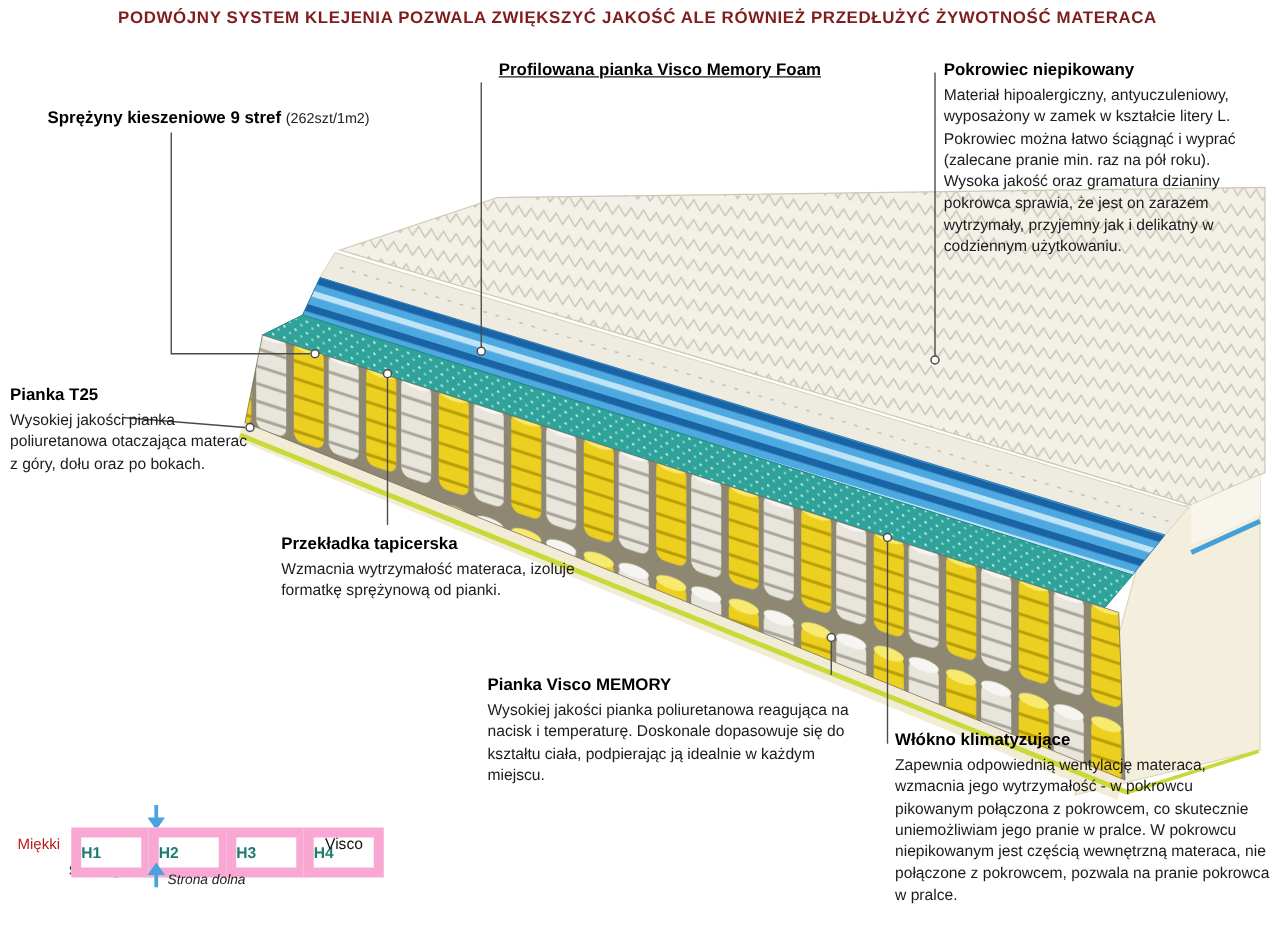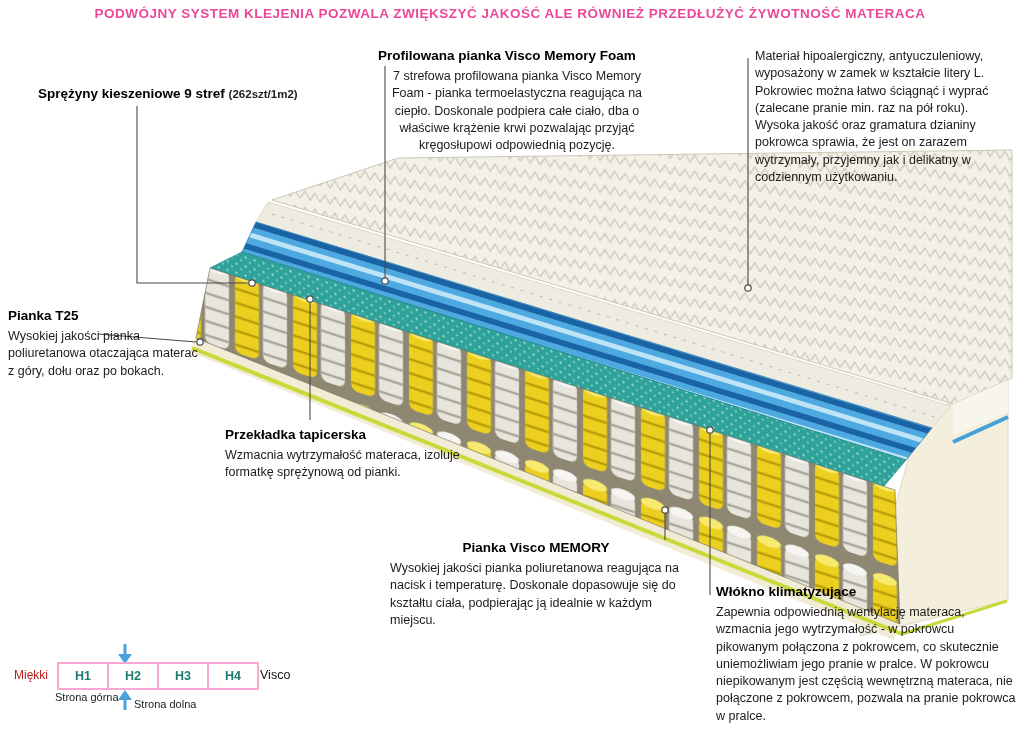--- a/index.html
+++ b/index.html
@@ -3,49 +3,49 @@
 <meta charset="utf-8">
 <style>
   html,body{margin:0;padding:0;}
   body{
     width:1020px;height:740px;position:relative;overflow:hidden;
     background:#ffffff;font-family:"Liberation Sans",sans-serif;
   }
   .illustration{position:absolute;left:0;top:0;}
   .page-header{
     position:absolute;top:6px;left:0;width:1020px;text-align:center;
-    color:#ec4899;font-size:13.5px;font-weight:bold;letter-spacing:0.5px;
+    color:#7f1d1d;font-size:13.5px;font-weight:bold;letter-spacing:0.5px;
   }
   .annotation{position:absolute;color:#1b1b1b;}
   .annotation .ttl{font-weight:bold;color:#000;font-size:13.5px;margin-bottom:5px;}
   .annotation .bd{font-size:12.5px;line-height:1.38;}
-  .sub{font-weight:bold;font-size:11.5px;color:#222;}
+  .sub{font-weight:normal;font-size:11.5px;color:#222;}
   #ann-springs{left:38px;top:86px;width:312px;}
   #ann-t25{left:8px;top:308px;width:195px;}
   #ann-przekladka{left:225px;top:427px;width:248px;}
-  #ann-profilowana{left:378px;top:48px;width:278px;}
+  #ann-profilowana{left:399px;top:48px;width:278px;text-decoration:underline;}
   #ann-profilowana .bd{text-align:center;}
   #ann-pokrowiec{left:755px;top:48px;width:256px;}
   #ann-visco{left:390px;top:540px;width:292px;}
-  #ann-visco .ttl{text-align:center;}
+  #ann-visco .ttl{}
   #ann-wlokno{left:716px;top:584px;width:300px;}
   .scale{position:absolute;left:8px;top:628px;width:312px;height:112px;}
   .scale-top-label{position:absolute;left:47px;top:19px;font-size:11px;color:#222;margin-top:44px;}
   .arrow{position:absolute;}
   .arrow-down{left:110px;top:16px;}
   .arrow-up{left:110px;top:62px;}
   .scale-soft{position:absolute;left:6px;top:40px;font-size:12px;color:#b91c1c;}
   .scale-hard{position:absolute;left:252px;top:40px;font-size:12.5px;color:#111;}
   .scale-boxes{position:absolute;left:49px;top:34px;display:flex;}
   .hbox{
-    width:48px;height:24px;border:2px solid #f9a8d4;margin-left:-2px;background:#fff;
-    color:#1e7b6f;font-weight:bold;font-size:12.5px;text-align:center;line-height:24px;
+    width:48px;height:24px;border:8px solid #f9a8d4;margin-left:-2px;background:#fff;
+    color:#1e7b6f;font-weight:bold;font-size:12.5px;line-height:24px;
   }
   .hbox:first-child{margin-left:0;}
-  .scale-bottom-label{position:absolute;left:126px;top:70px;font-size:11px;color:#222;}
+  .scale-bottom-label{position:absolute;left:126px;top:70px;font-size:11px;color:#222;font-style:italic;}
 </style>
 </head>
 <body>
 
 <svg class="illustration" width="1020" height="740" viewBox="0 0 1020 740" aria-hidden="true">
   <defs>
     <pattern id="pzig" width="20" height="16" patternUnits="userSpaceOnUse" patternTransform="skewY(11)">
       <rect width="20" height="16" fill="#f3f0e8"></rect>
       <path d="M0,12 L5,4 L10,12 L15,4 L20,12" fill="none" stroke="#c6c0b0" stroke-width="1.1"></path>
     </pattern>
@@ -119,24 +119,24 @@
   <div class="bd">Wysokiej jakości pianka poliuretanowa otaczająca materac z góry, dołu oraz po bokach.</div>
 </div>
 
 <div class="annotation" id="ann-przekladka">
   <div class="ttl">Przekładka tapicerska</div>
   <div class="bd">Wzmacnia wytrzymałość materaca, izoluje formatkę sprężynową od pianki.</div>
 </div>
 
 <div class="annotation" id="ann-profilowana">
   <div class="ttl">Profilowana pianka Visco Memory Foam</div>
-  <div class="bd">7 strefowa profilowana pianka Visco Memory Foam - pianka termoelastyczna reagująca na ciepło. Doskonale podpiera całe ciało, dba o właściwe krążenie krwi pozwalając przyjąć kręgosłupowi odpowiednią pozycję.</div>
 </div>
 
 <div class="annotation" id="ann-pokrowiec">
+  <div class="ttl">Pokrowiec niepikowany</div>
   <div class="bd">Materiał hipoalergiczny, antyuczuleniowy, wyposażony w zamek w kształcie litery L. Pokrowiec można łatwo ściągnąć i wyprać (zalecane pranie min. raz na pół roku). Wysoka jakość oraz gramatura dzianiny pokrowca sprawia, że jest on zarazem wytrzymały, przyjemny jak i delikatny w codziennym użytkowaniu.</div>
 </div>
 
 <div class="annotation" id="ann-visco">
   <div class="ttl">Pianka Visco MEMORY</div>
   <div class="bd">Wysokiej jakości pianka poliuretanowa reagująca na nacisk i temperaturę. Doskonale dopasowuje się do kształtu ciała, podpierając ją idealnie w każdym miejscu.</div>
 </div>
 
 <div class="annotation" id="ann-wlokno">
   <div class="ttl">Włókno klimatyzujące</div>

